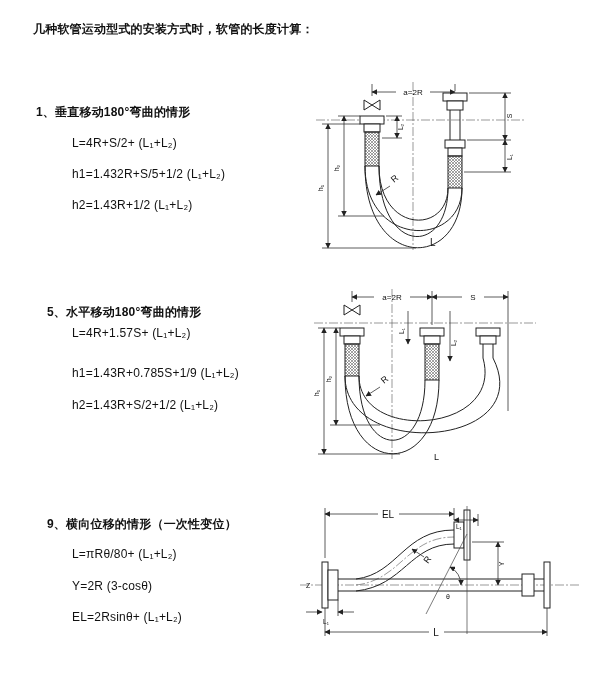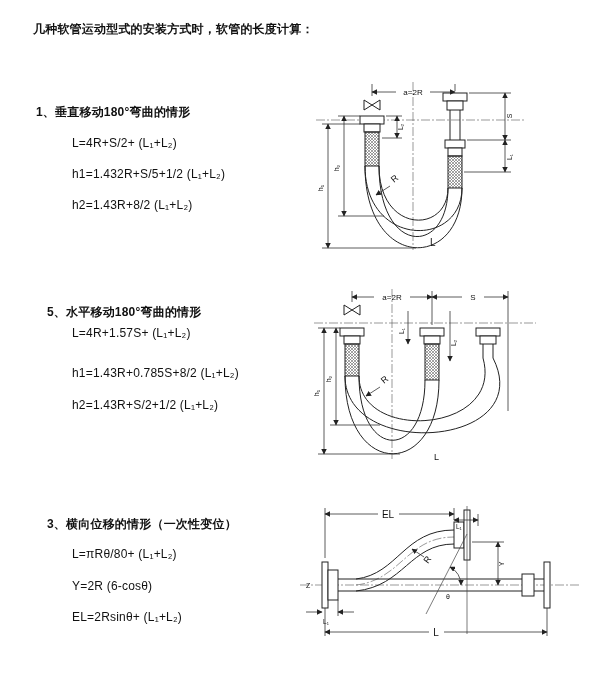--- a/index.html
+++ b/index.html
@@ -22,30 +22,30 @@
   .wfill{fill:#ffffff;}
 </style>
 </head>
 <body>
 
 <div class="txt ttl" style="left:33px;top:21px">几种软管运动型式的安装方式时，软管的长度计算：</div>
 
 <div class="txt hd" style="left:36px;top:104px">1、垂直移动180°弯曲的情形</div>
 <div class="txt" style="left:72px;top:136px">L=4R+S/2+ (L₁+L₂)</div>
 <div class="txt" style="left:72px;top:167px">h1=1.432R+S/5+1/2 (L₁+L₂)</div>
-<div class="txt" style="left:72px;top:198px">h2=1.43R+8/2 (L₁+L₂)</div>
+<div class="txt" style="left:72px;top:198px">h2=1.43R+1/2 (L₁+L₂)</div>
 
 <div class="txt hd" style="left:47px;top:304px">5、水平移动180°弯曲的情形</div>
 <div class="txt" style="left:72px;top:326px">L=4R+1.57S+ (L₁+L₂)</div>
-<div class="txt" style="left:72px;top:366px">h1=1.43R+0.785S+8/2 (L₁+L₂)</div>
+<div class="txt" style="left:72px;top:366px">h1=1.43R+0.785S+1/9 (L₁+L₂)</div>
 <div class="txt" style="left:72px;top:398px">h2=1.43R+S/2+1/2 (L₁+L₂)</div>
 
-<div class="txt hd" style="left:47px;top:516px">3、横向位移的情形（一次性变位）</div>
+<div class="txt hd" style="left:47px;top:516px">9、横向位移的情形（一次性变位）</div>
 <div class="txt" style="left:72px;top:547px">L=πRθ/80+ (L₁+L₂)</div>
-<div class="txt" style="left:72px;top:579px">Y=2R (6-cosθ)</div>
+<div class="txt" style="left:72px;top:579px">Y=2R (3-cosθ)</div>
 <div class="txt" style="left:72px;top:610px">EL=2Rsinθ+ (L₁+L₂)</div>
 
 <svg class="diag" style="left:312px;top:76px" width="216" height="178" viewBox="0 0 216 178">
   <defs>
     <marker id="a1" viewBox="0 0 10 10" refX="9" refY="5" markerWidth="7" markerHeight="7" orient="auto-start-reverse">
       <path d="M0,0 L10,5 L0,10 Z" fill="#222"></path>
     </marker>
     <pattern id="b1" width="3" height="3" patternUnits="userSpaceOnUse">
       <path d="M0,3 L3,0 M0,0 L3,3" stroke="#666" stroke-width="0.6"></path>
     </pattern>

